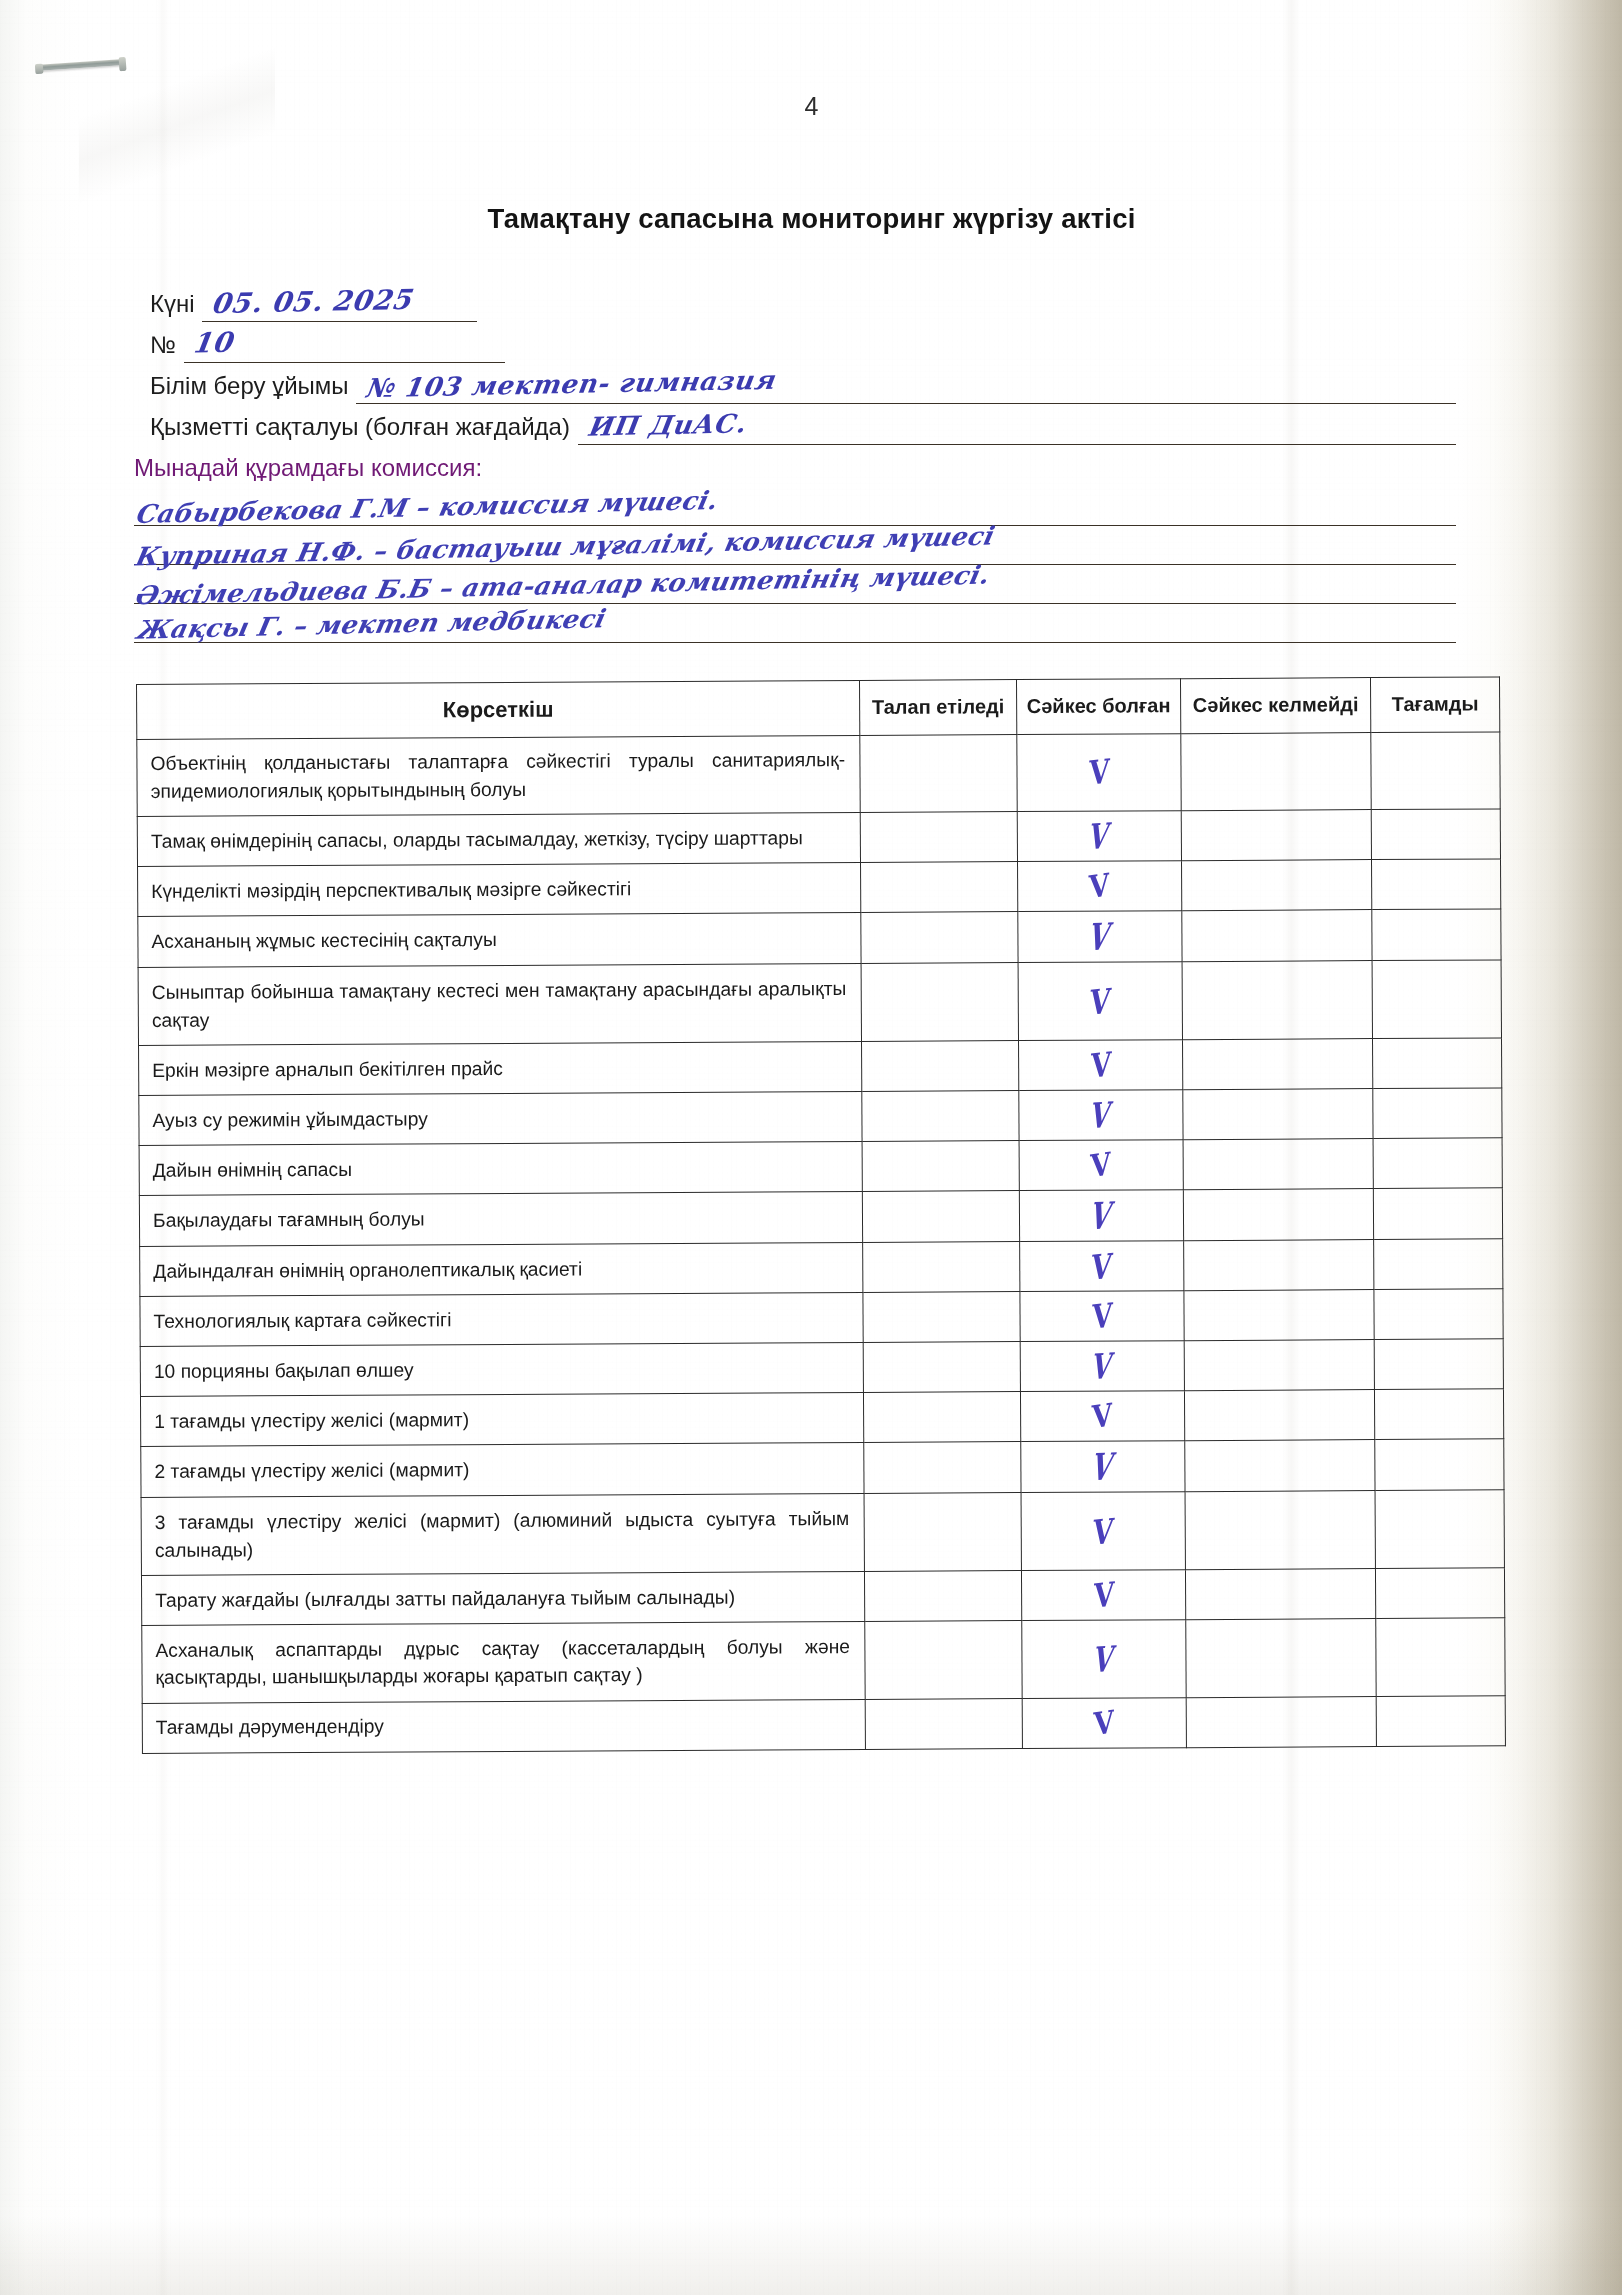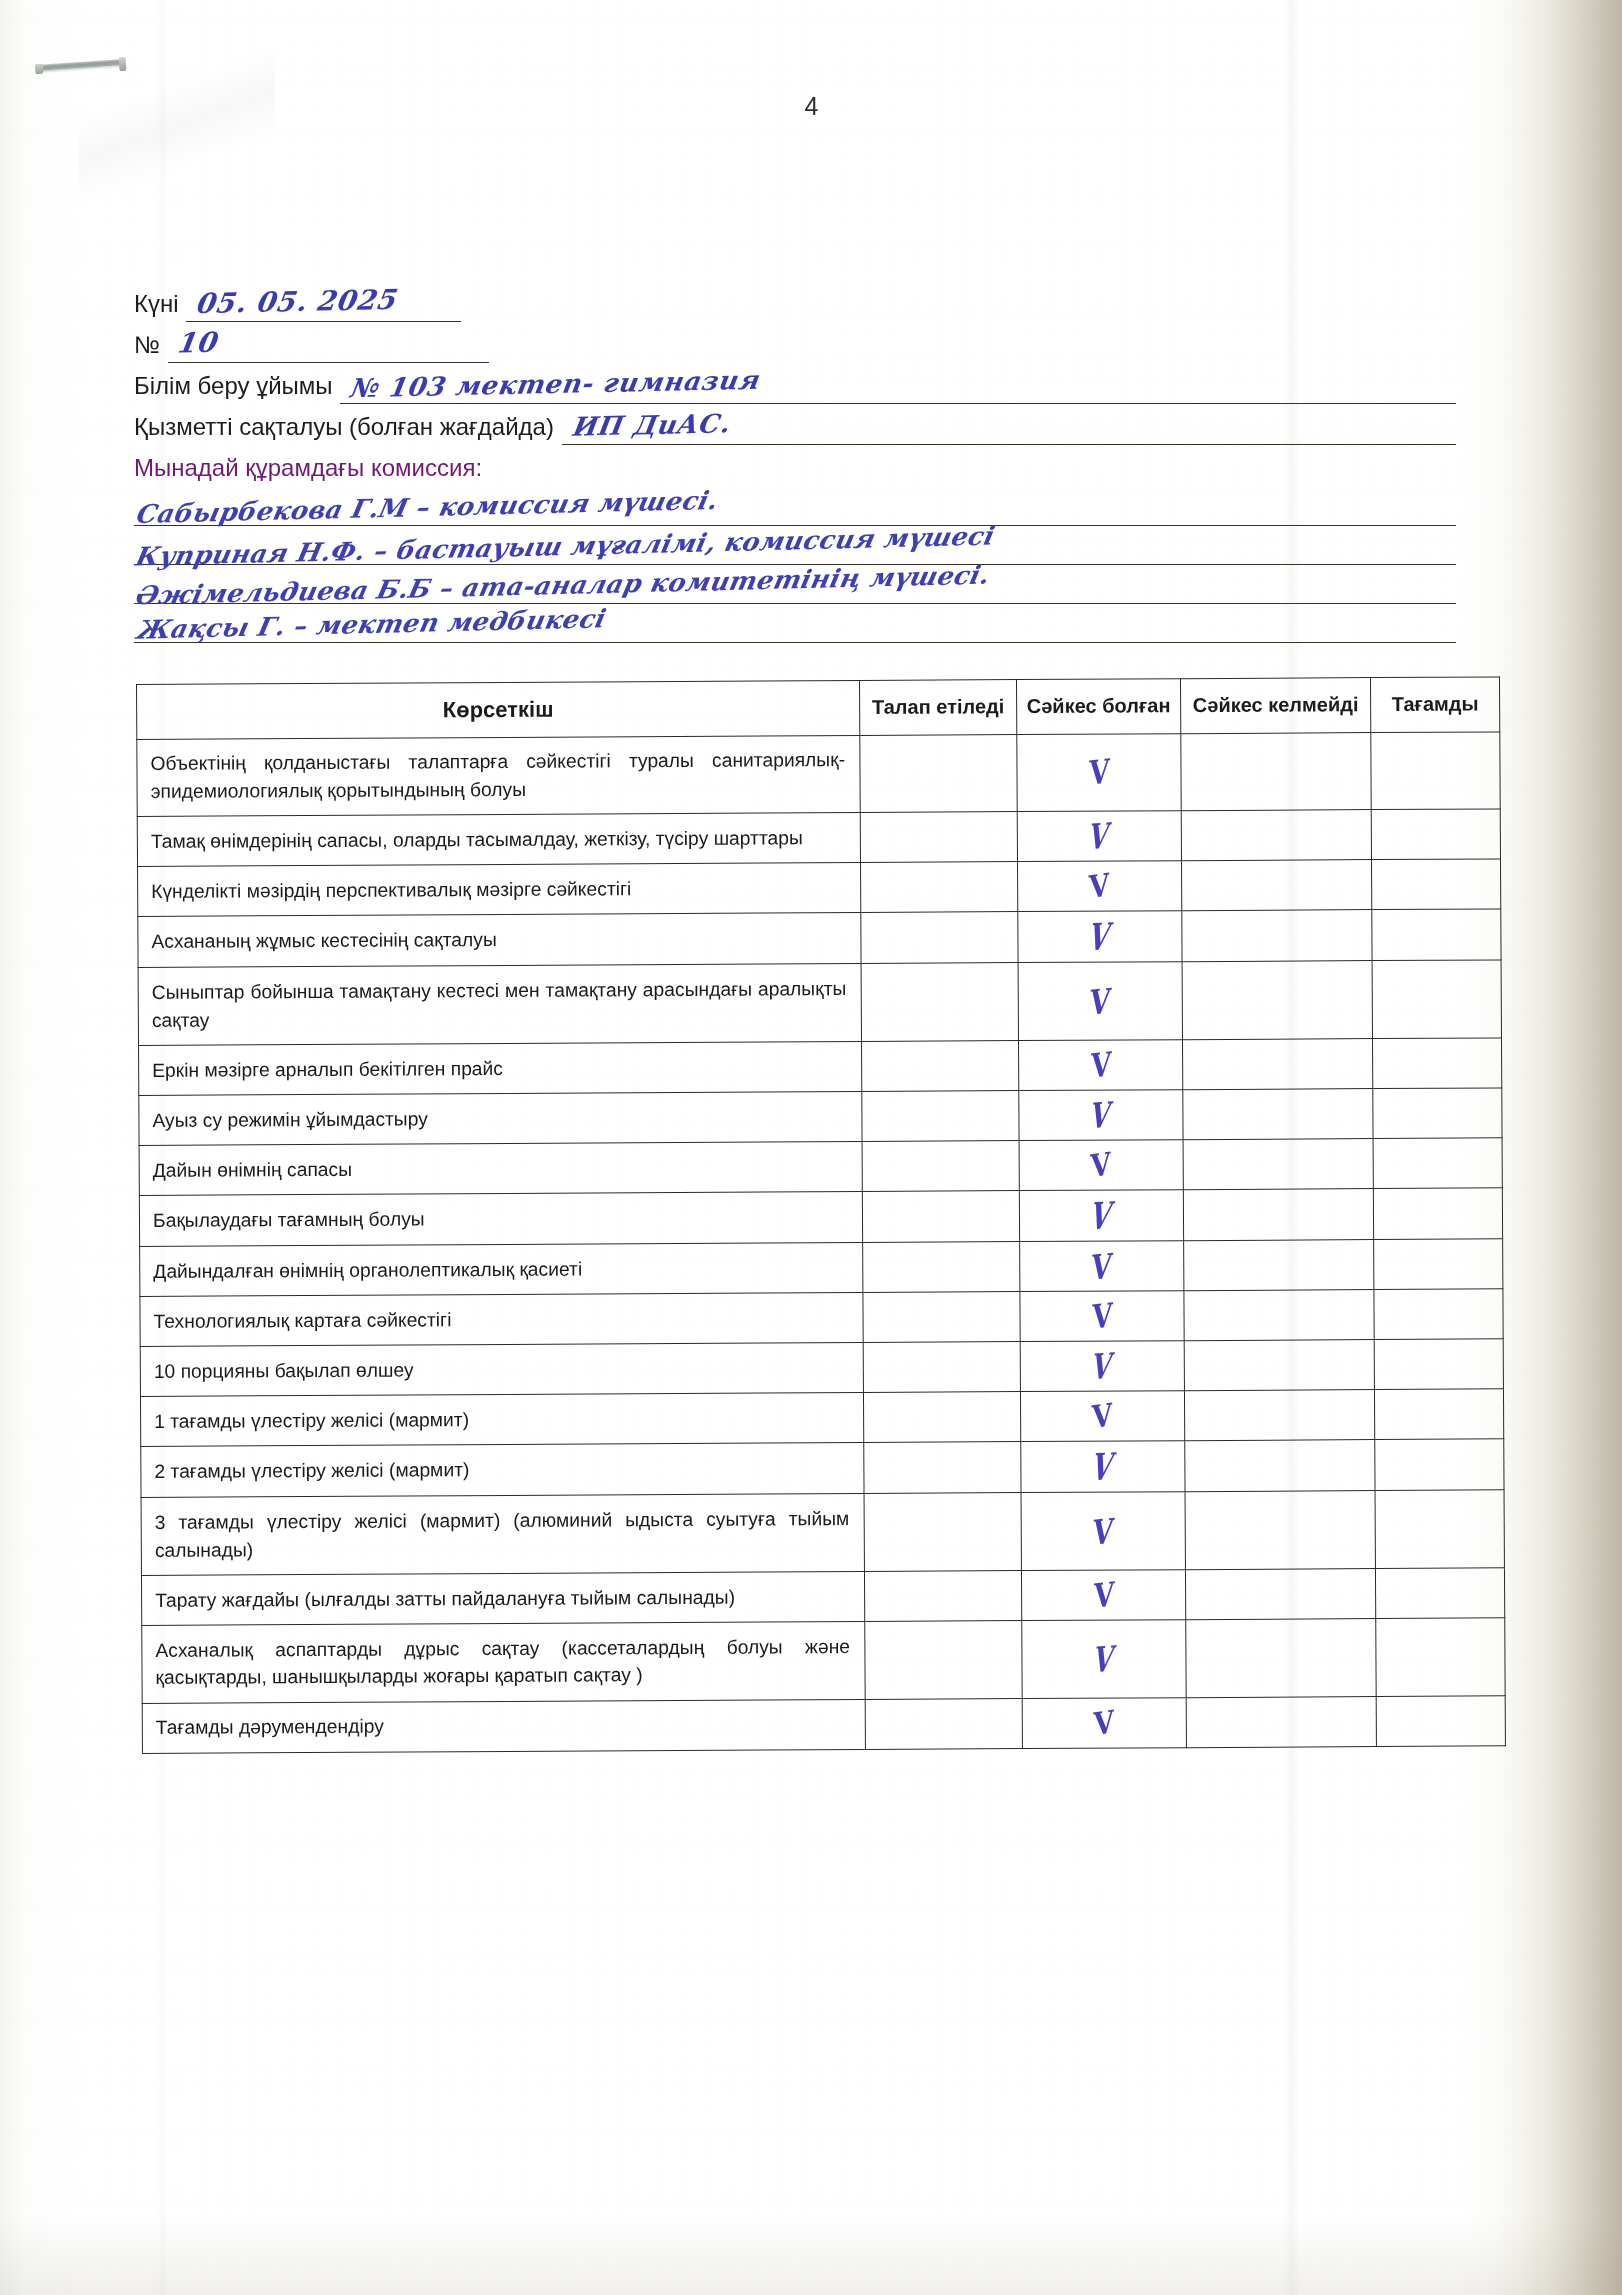--- a/index.html
+++ b/index.html
@@ -68,21 +68,21 @@
     position:absolute;left:0;top:203px;width:1623px;text-align:center;
     font-size:27.5px;font-weight:bold;letter-spacing:0.2px;color:#141414;
   }
 
   
   .form-block{position:absolute;left:134px;top:281px;width:1322px;}
   .form-row{
     position:relative;height:41px;display:flex;align-items:flex-end;
     font-size:24px;color:#1d1d1d;white-space:nowrap;
   }
-  .flabel{padding-bottom:3.9px;}
+  .flabel{padding-bottom:3.9px;margin-left:16px;}
   .rule{
     position:relative;flex:1;margin-left:7.9px;height:30px;
     border-bottom:1.6px solid #3a3126;
   }
   .rule.short{flex:none;width:275px;}
   .rule.mid{flex:none;width:321px;}
   .hand{
     position:absolute;left:11.8px;bottom:3.9px;
     font-family:"DejaVu Serif",serif;
     font-style:italic;font-weight:600;
@@ -159,20 +159,21 @@
 <div id="fold"></div>
 <div id="fold2"></div>
 <div id="edgeshadow"></div>
 <div id="bottomshadow"></div>
 <div id="staple"></div>
 
 <div id="page">
 
   <div class="pagenum">4</div>
 
+  <div class="doc-title">Тамақтану сапасына мониторинг жүргізу актісі</div>
 
   <div class="form-block">
 
     <div class="form-row">
       <span class="flabel">Күні</span>
       <span class="rule short">
         <span class="hand sz2">05. 05. 2025</span>
       </span>
     </div>
 

